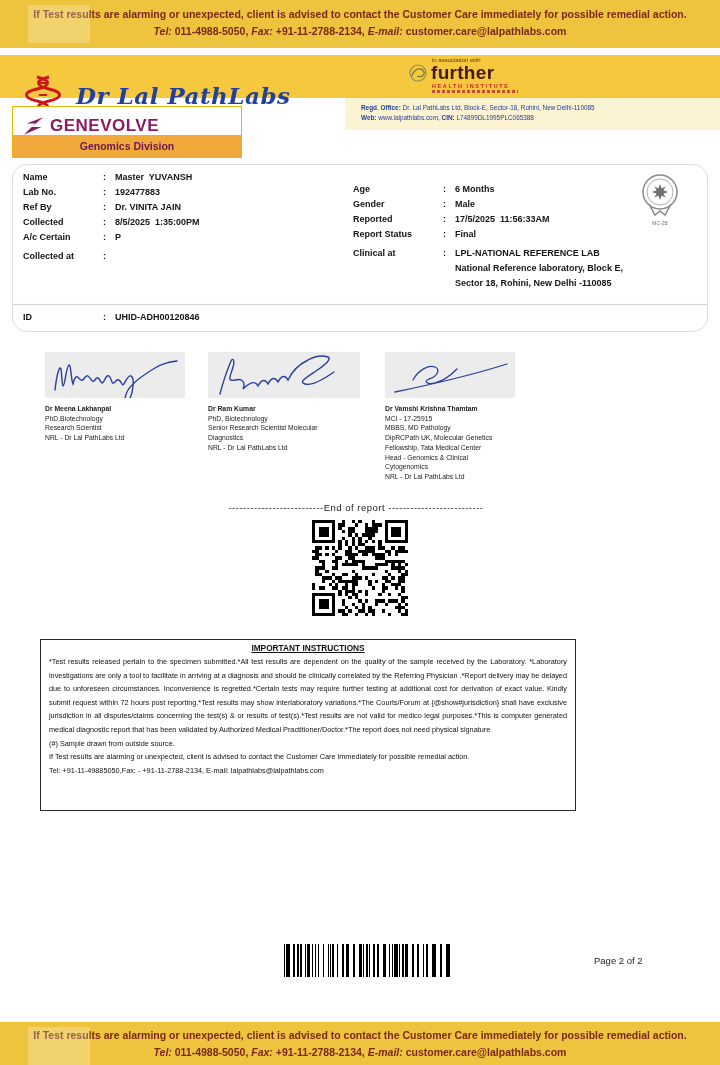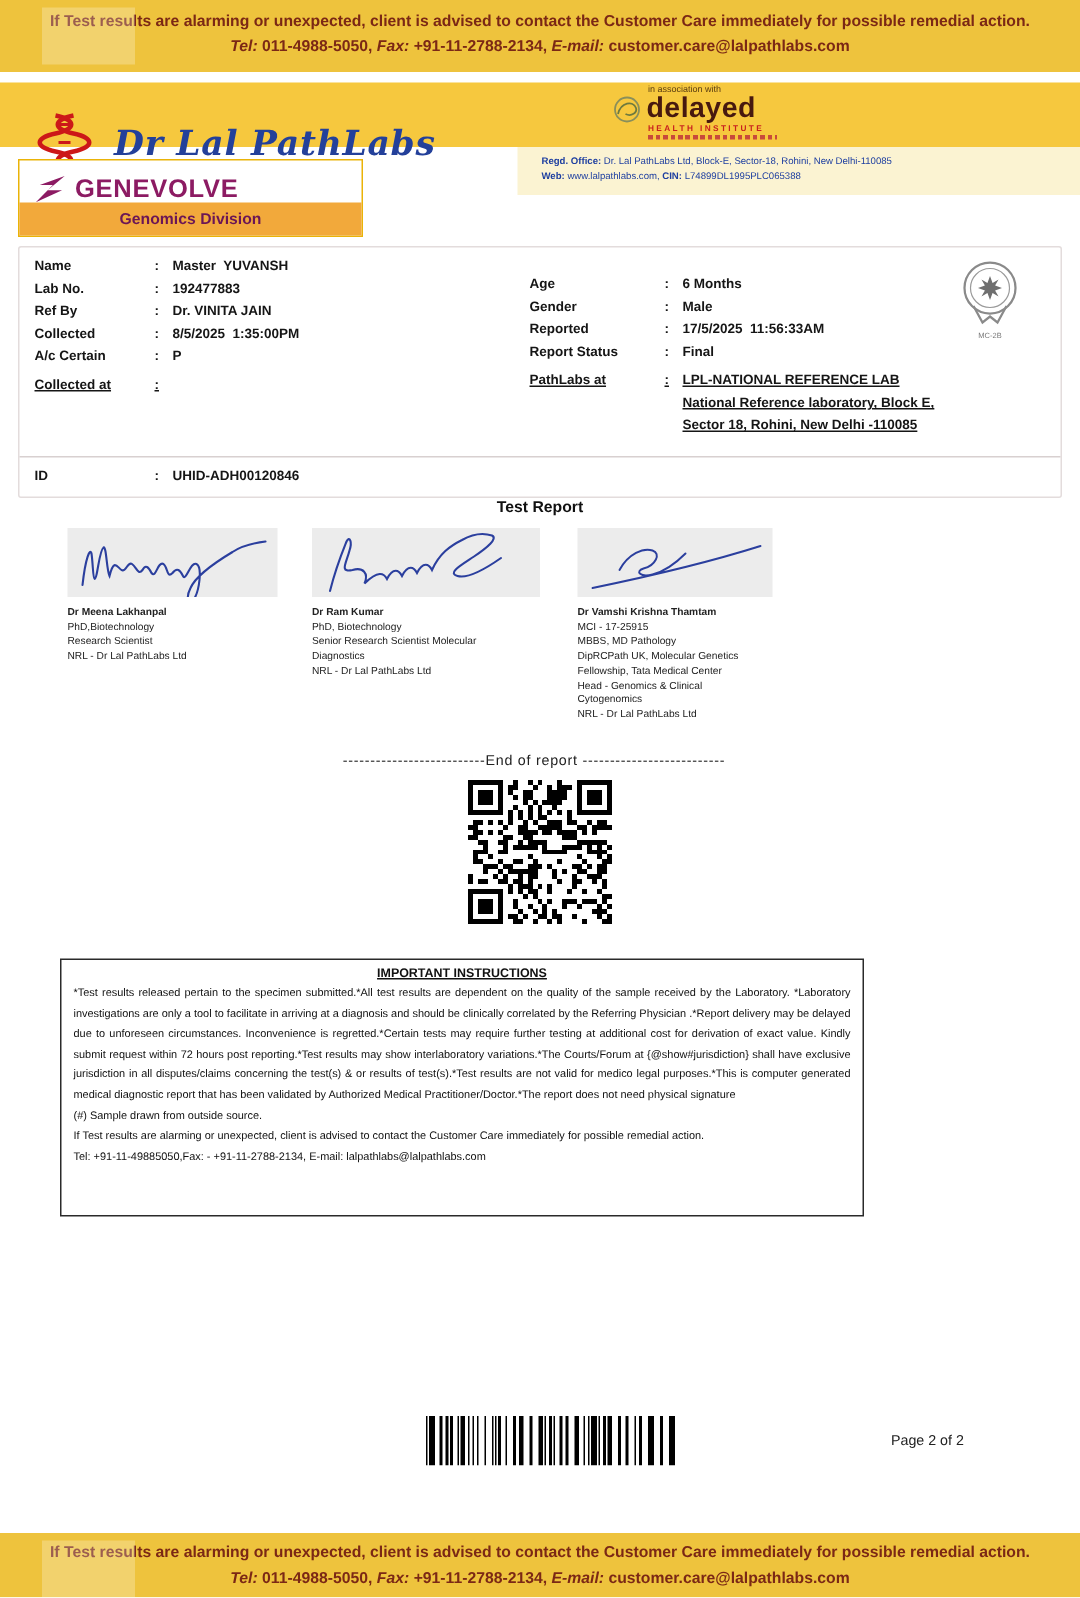--- a/index.html
+++ b/index.html
@@ -37,29 +37,29 @@
   .genevolve{position:absolute;left:12px;top:106px;width:230px;height:52px;border:1px solid #eab308;
         background:#fff;box-sizing:border-box;}
   .gen-row{display:flex;align-items:center;gap:6px;padding:5px 0 0 10px;height:27px;}
   .gen-name{font-size:17px;font-weight:800;color:#8c1b63;letter-spacing:0.5px;}
   .gen-bar{position:absolute;left:0;bottom:0;width:100%;height:22px;background:#f2a93b;
         display:flex;align-items:center;justify-content:center;
         font-size:10.5px;font-weight:bold;color:#6b1656;}
 
   
   .patient{position:absolute;left:12px;top:164px;width:696px;height:168px;
-        border:1px solid #e3dcdc;border-radius:2px;box-sizing:border-box;}
+        border:1px solid #e3dcdc;border-radius:15px;box-sizing:border-box;}
   .pcol-left{position:absolute;left:10px;top:5px;width:330px;}
   .pcol-right{position:absolute;left:340px;top:17px;width:290px;}
   .prow{display:flex;font-size:9px;font-weight:bold;line-height:15px;color:#151515;}
   .prow .plbl{width:80px;flex:none;}
   .pcol-right .prow .plbl{width:90px;}
   .prow .pc{width:12px;flex:none;}
   .prow .pval{white-space:pre-wrap;}
-  .prow.gap{margin-top:4px;text-decoration:underline;}
+  .prow.gap{margin-top:4px;}
   .id-sep{position:absolute;left:0;right:0;top:139px;border-top:1px solid #d8d0d0;}
   .id-row{position:absolute;left:10px;top:145px;width:400px;}
   .seal{position:absolute;left:622px;top:5px;}
 
   
   .report-title{position:absolute;left:0;top:332px;width:720px;text-align:center;
         font-size:10.5px;font-weight:bold;}
   .sigbox{position:absolute;top:352px;height:46px;background:#ececec;}
   .sig1{left:45px;width:140px;} .sig2{left:208px;width:152px;} .sig3{left:385px;width:130px;}
   .creds{position:absolute;top:404px;font-size:6.8px;line-height:9.7px;color:#222;}
@@ -112,21 +112,21 @@
     </svg>
     <span class="brand-name">Dr Lal PathLabs</span>
   </div>
   <div class="assoc">
     <div class="inassoc">in association with</div>
     <div class="aadhar-row">
       <svg width="20" height="20" viewBox="0 0 20 20">
         <circle cx="10" cy="10" r="8" fill="none" stroke="#8a8f5a" stroke-width="1.2"></circle>
         <path d="M4,13 C6,5 14,4 16,9 C17,12 13,15 9,13" fill="none" stroke="#6e7a3e" stroke-width="1.2"></path>
       </svg>
-      <span class="aadhar">delayed</span>
+      <span class="aadhar">further</span>
     </div>
     <div class="hi">HEALTH INSTITUTE</div>
     <div class="tagline"></div>
   </div>
 
   <div class="regd">
     <div><b>Regd. Office:</b><span> Dr. Lal PathLabs Ltd, Block-E, Sector-18, Rohini, New Delhi-110085</span></div>
     <div><b>Web:</b><span> www.lalpathlabs.com, </span><b>CIN:</b><span> L74899DL1995PLC065388</span></div>
   </div>
 
@@ -187,21 +187,21 @@
           <span class="plbl">Reported</span>
           <span class="pc">:</span>
           <span class="pval">17/5/2025  11:56:33AM</span>
         </div>
       <div class="prow">
           <span class="plbl">Report Status</span>
           <span class="pc">:</span>
           <span class="pval">Final</span>
         </div>
       <div class="prow gap">
-          <span class="plbl">PathLabs at</span>
+          <span class="plbl">Clinical at</span>
           <span class="pc">:</span>
           <span class="pval">LPL-NATIONAL REFERENCE LAB
 National Reference laboratory, Block E,
 Sector 18, Rohini, New Delhi -110085</span>
         </div>
     </div>
     <div class="seal">
       <svg width="50" height="58" viewBox="0 0 50 58">
         <circle cx="25" cy="22" r="17" fill="none" stroke="#8a8a8a" stroke-width="1.5"></circle>
         <circle cx="25" cy="22" r="13" fill="none" stroke="#9a9a9a" stroke-width="0.8"></circle>
@@ -213,21 +213,20 @@
     <div class="id-sep"></div>
     <div class="id-row">
       <div class="prow">
           <span class="plbl">ID</span>
           <span class="pc">:</span>
           <span class="pval">UHID-ADH00120846</span>
         </div>
     </div>
   </div>
 
-  <div class="report-title">Test Report</div>
 
   <div class="sigbox sig1">
     <svg width="140" height="46" viewBox="0 0 140 46">
       <path d="M10,38 C12,20 15,13 16,17 C17,24 17,34 18,34 C20,34 21,15 24,13 C26,12 26,28 28,32 C31,20 33,26 36,28 C39,30 40,22 43,24 C46,26 47,32 50,28 C52,24 54,26 56,30 C59,34 60,22 64,24 C67,26 66,34 70,30 C73,26 75,28 77,32 C79,36 82,22 86,24 C90,26 88,42 84,48 C82,52 78,48 82,40 C86,31 100,22 110,16 C116,12 124,10 132,9" fill="none" stroke="#2b3f9e" stroke-width="1.4" stroke-linecap="round"></path>
     </svg>
   </div>
   <div class="sigbox sig2">
     <svg width="152" height="46" viewBox="0 0 152 46">
       <path d="M12,42 C16,26 21,14 23,9 C25,5 27,9 25,15 C23,23 18,30 27,28 C34,26 38,30 35,37 C44,28 48,30 50,34 C54,26 58,28 60,32 C64,24 68,26 70,30 C74,22 78,24 80,28 C85,17 92,12 100,8 C107,4 114,3 120,5 C124,7 117,13 108,19 C99,25 90,30 97,32 C104,34 116,27 126,20" fill="none" stroke="#2b3f9e" stroke-width="1.4" stroke-linecap="round"></path>
     </svg>

